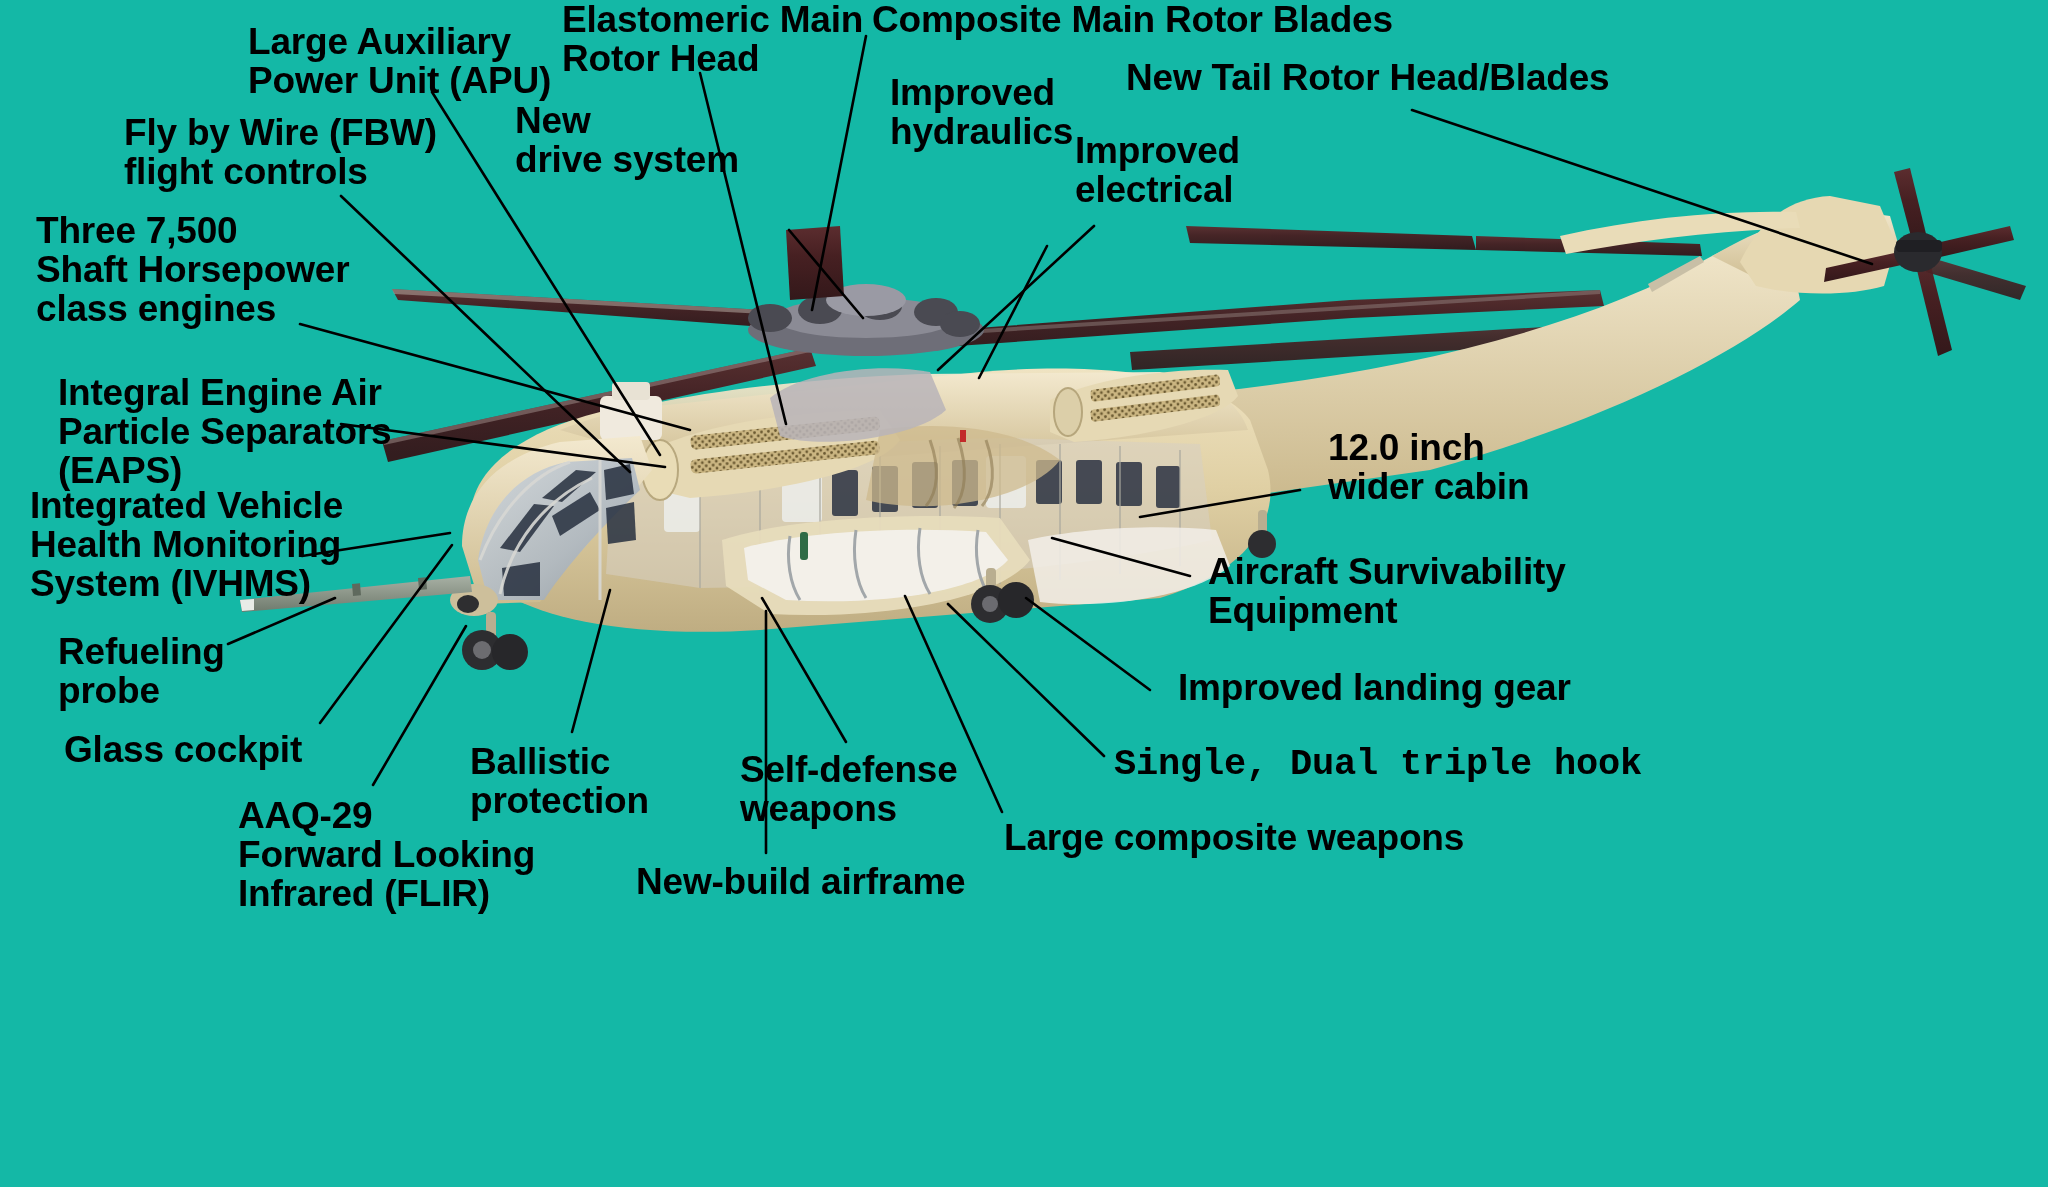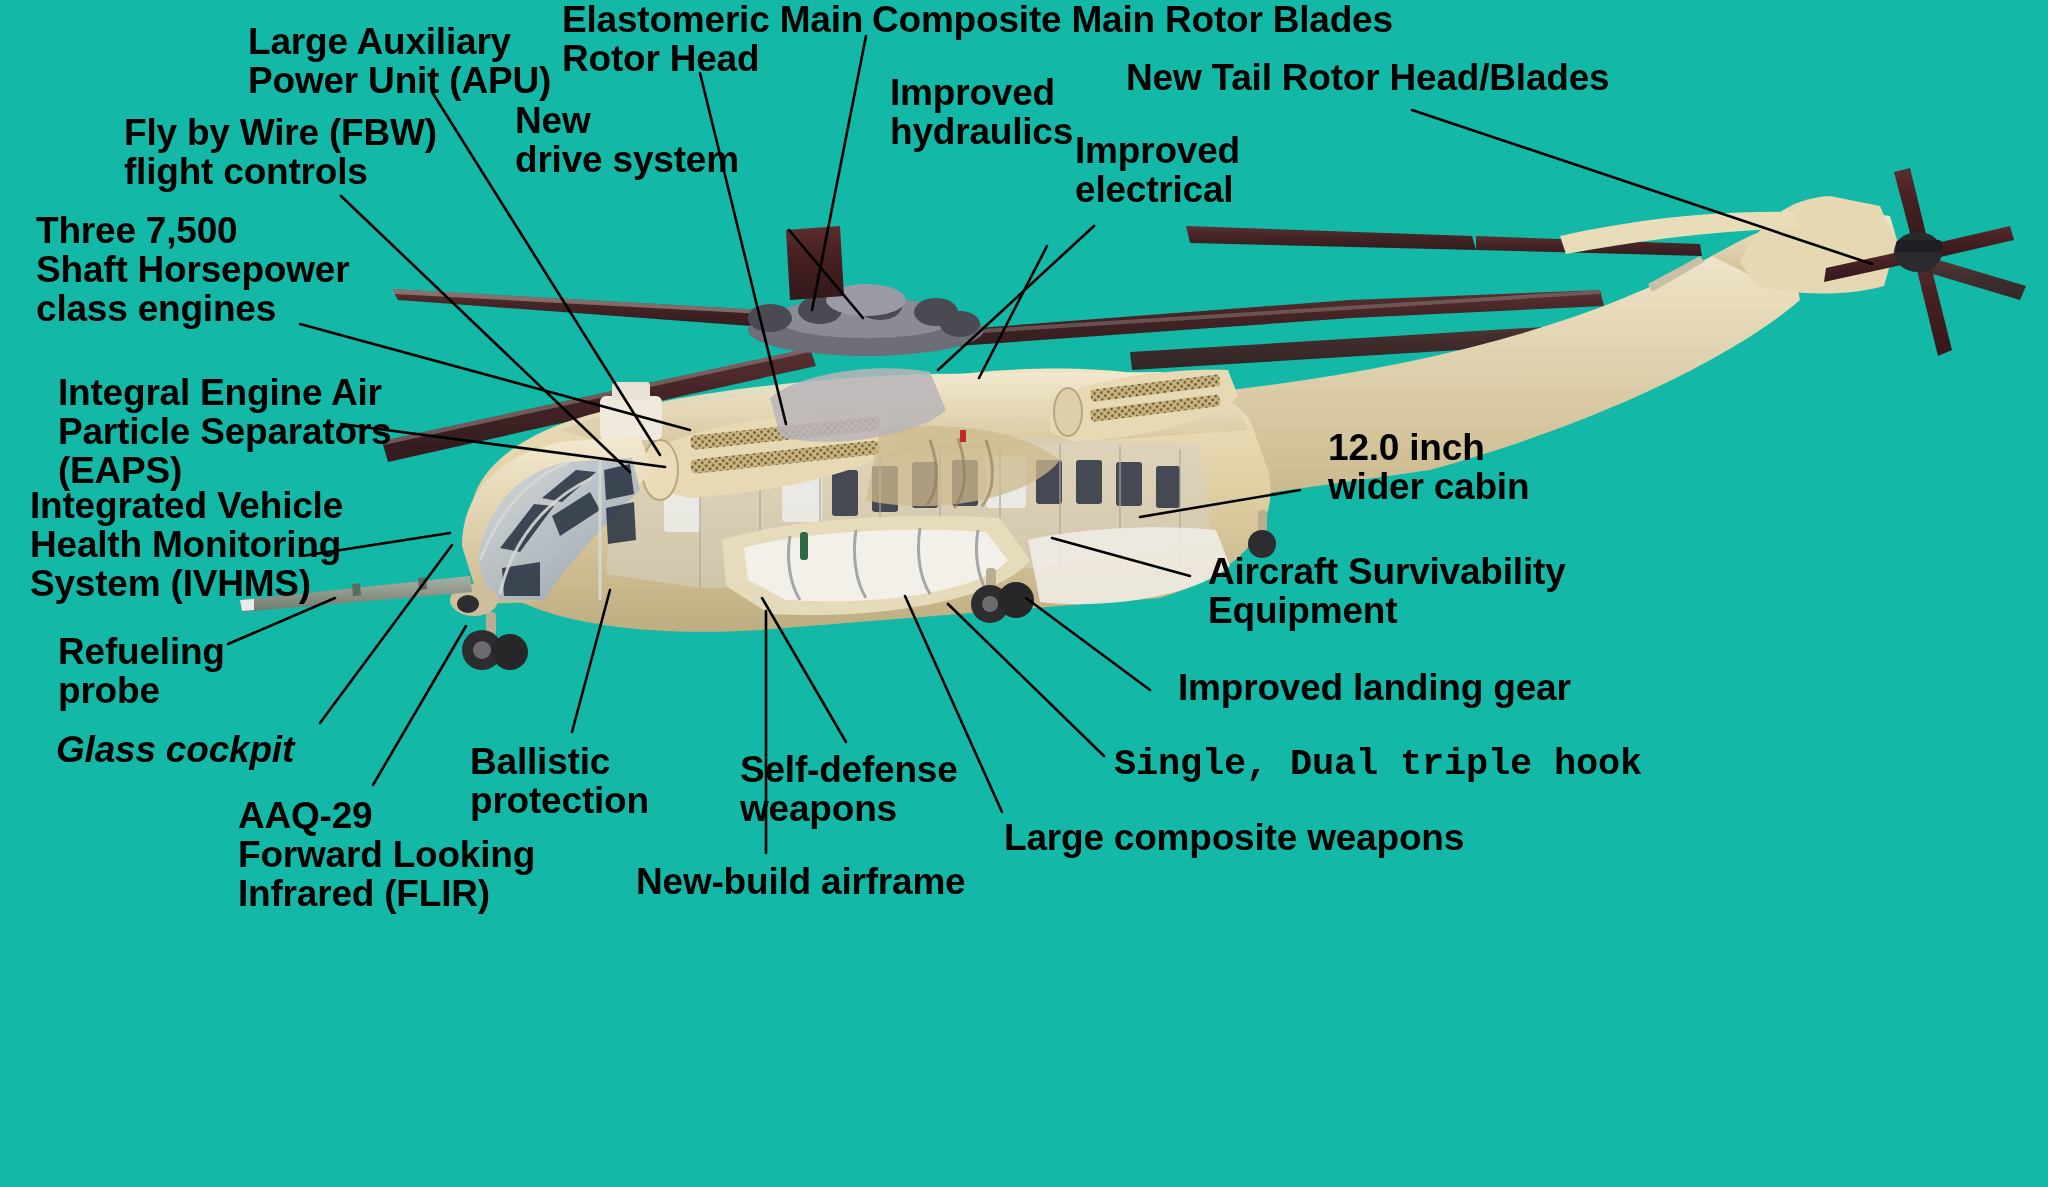--- a/index.html
+++ b/index.html
@@ -315,21 +315,21 @@
   <div class="callout ta-left" style="left:30px; top:486px;">Integrated Vehicle
 Health Monitoring
 System (IVHMS)</div>
   <div class="callout ta-left" style="left:1328px; top:428px;">12.0 inch
 wider cabin</div>
   <div class="callout ta-left" style="left:58px; top:632px;">Refueling
 probe</div>
   <div class="callout ta-left" style="left:1208px; top:552px;">Aircraft Survivability
 Equipment</div>
   <div class="callout ta-left" style="left:1178px; top:668px;">Improved landing gear</div>
-  <div class="callout ta-left" style="left:56px; top:730px;font-style:italic;">Glass cockpit</div>
+  <div class="callout ta-left" style="left:64px; top:730px;">Glass cockpit</div>
   <div class="callout ta-left" style="left:470px; top:742px;">Ballistic
 protection</div>
   <div class="callout ta-left" style="left:740px; top:750px;">Self-defense
 weapons</div>
   <div class="callout ta-left" style="left:1114px; top:745px;font-family:Liberation Mono, monospace;">Single, Dual triple hook</div>
   <div class="callout ta-left" style="left:238px; top:796px;">AAQ-29
 Forward Looking
 Infrared (FLIR)</div>
   <div class="callout ta-left" style="left:1004px; top:818px;">Large composite weapons</div>
   <div class="callout ta-left" style="left:636px; top:862px;">New-build airframe</div>

